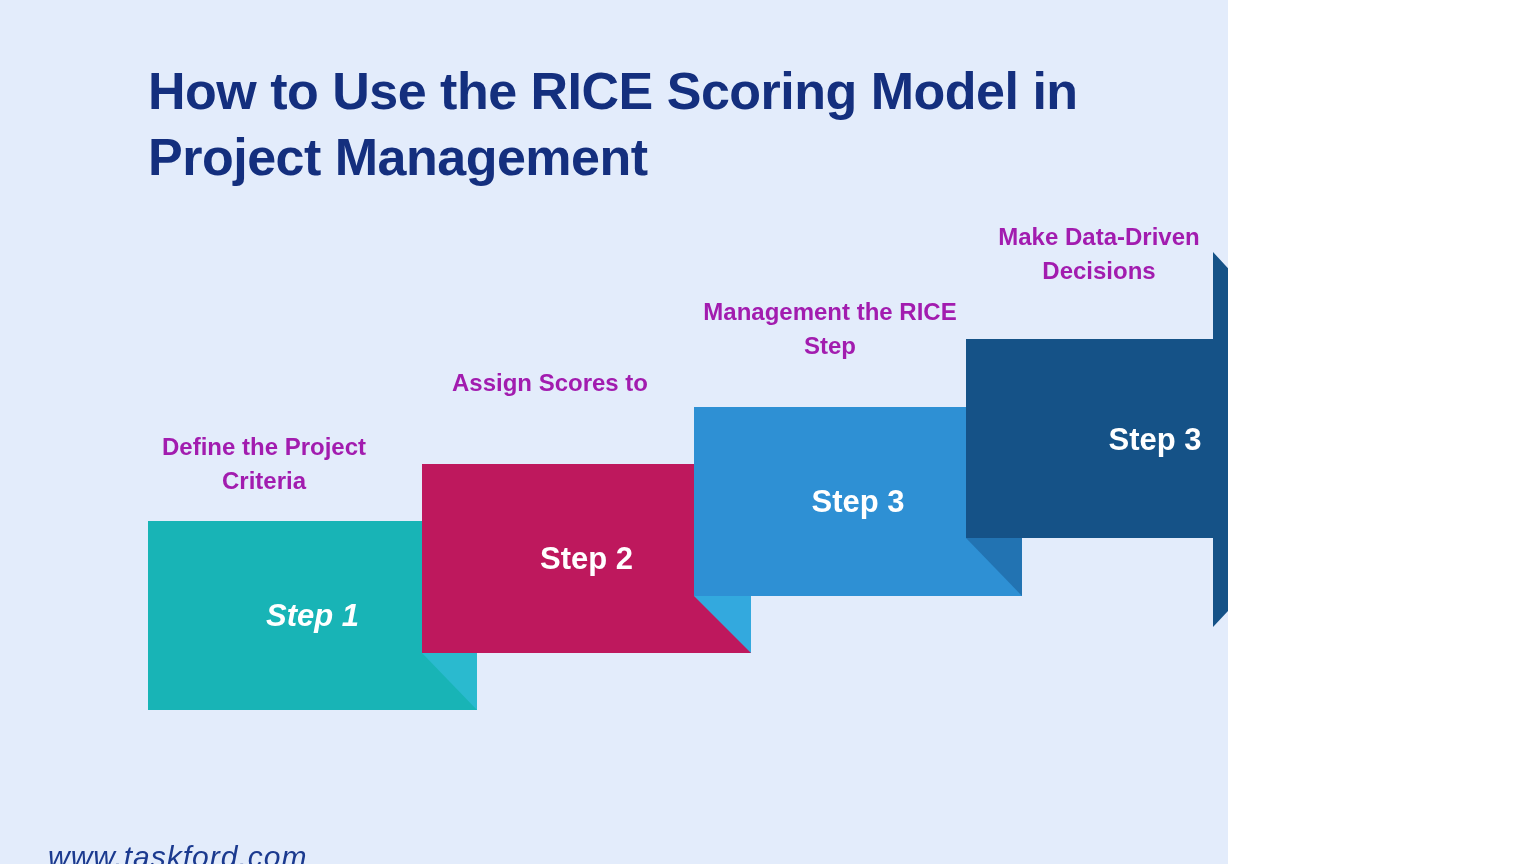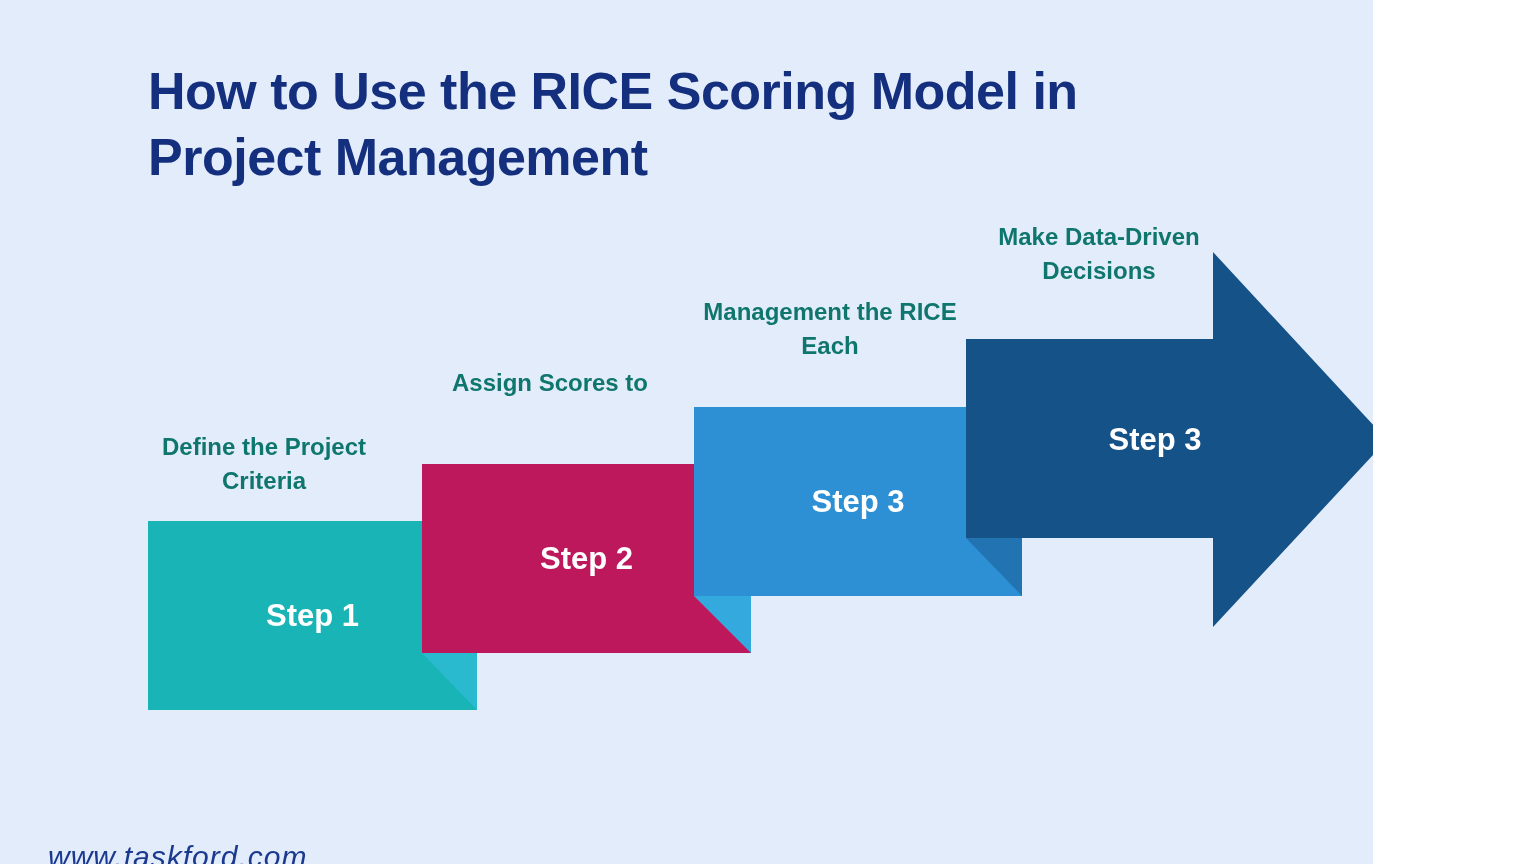--- a/index.html
+++ b/index.html
@@ -1,18 +1,18 @@
 <!DOCTYPE html>
 <html><head>
 <meta charset="utf-8">
 <style>
   html,body{margin:0;padding:0;}
   .canvas{
     position:relative;
-    width:1373px;
+    width:1228px;
     height:864px;
     overflow:hidden;
     font-family:"Liberation Sans", sans-serif;
   }
   .title{
     position:absolute;
     left:148px;
     top:58px;
     width:1200px;
     margin:0;
@@ -22,21 +22,21 @@
     letter-spacing:-0.5px;
   }
   .title-line{display:block;}
   .step-label{
     position:absolute;
     width:300px;
     text-align:center;
     font-size:24px;
     line-height:34px;
     font-weight:700;
-    color:#0f766e;
+    color:#a21caf;
   }
   .label-1{left:114px;top:430px;}
   .label-2{left:400px;top:366px;}
   .label-3{left:680px;top:295px;}
   .label-4{left:949px;top:220px;}
   .label-line{display:block;}
   .block{
     position:absolute;
     display:flex;
     align-items:center;
@@ -85,36 +85,36 @@
 
   <h1 class="title" style="color: rgb(20, 47, 126);">
     <span class="title-line">How to Use the RICE Scoring Model in</span>
     <span class="title-line">Project Management</span>
   </h1>
 
   <div class="step-label label-1">
     <span class="label-line">Define the Project</span>
     <span class="label-line">Criteria</span>
   </div>
-  <div class="block block-1" style="background: rgb(24, 180, 182);">
+  <div class="block block-1" style="background: rgb(24, 180, 182); font-style: italic;">
     <span class="block-text">Step 1</span>
   </div>
   <div class="fold fold-1" style="background: rgb(42, 186, 207);"></div>
 
   <div class="step-label label-2">
     <span class="label-line">Assign Scores to</span>
   </div>
   <div class="block block-2" style="background: #be185d;">
     <span class="block-text">Step 2</span>
   </div>
   <div class="fold fold-2" style="background: rgb(51, 169, 222);"></div>
 
   <div class="step-label label-3">
     <span class="label-line">Management the RICE</span>
-    <span class="label-line">Each</span>
+    <span class="label-line">Step</span>
   </div>
   <div class="block block-3" style="background: rgb(46, 144, 212);">
     <span class="block-text">Step 3</span>
   </div>
   <div class="fold fold-3" style="background: rgb(34, 115, 178);"></div>
 
   <div class="step-label label-4">
     <span class="label-line">Make Data-Driven</span>
     <span class="label-line">Decisions</span>
   </div>

